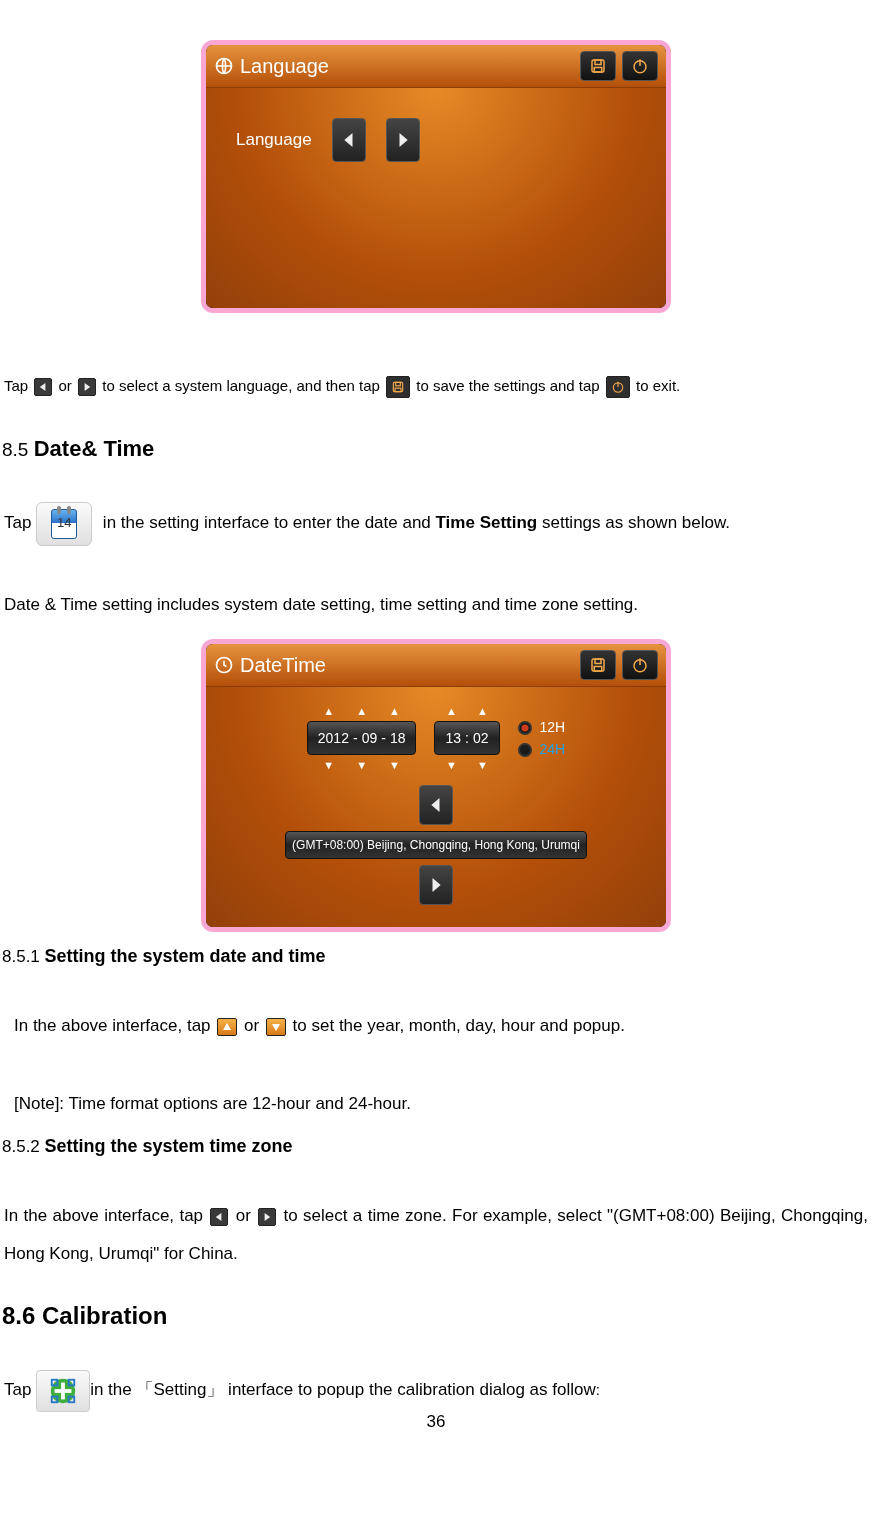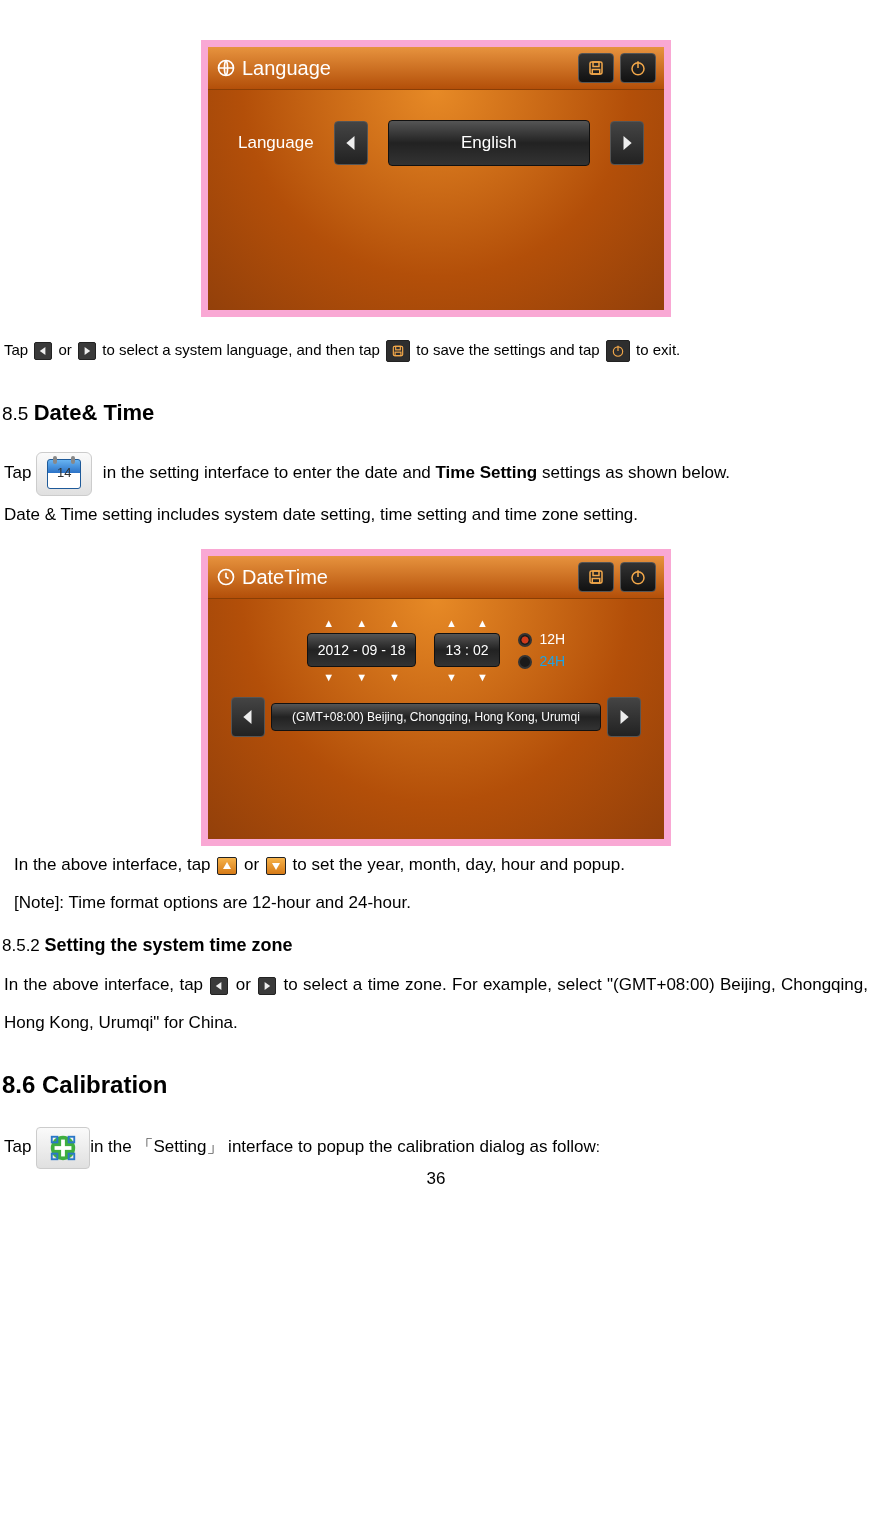--- a/index.html
+++ b/index.html
@@ -9,22 +9,22 @@
     font-family: Arial, Helvetica, sans-serif;
     color: #000;
     padding: 40px 0 20px 0;
   }
   .page { width: 100%; padding: 0 2px; }
   .center-wrap { display: flex; justify-content: center; }
 
   .device-panel {
     width: 470px;
     background: #000000;
-    border: 7px solid #f9a8d4;
-    border-radius: 0;
+    border: 5px solid #f9a8d4;
+    border-radius: 12px;
     position: relative;
     overflow: hidden;
   }
   .titlebar {
     display:flex; align-items:center; justify-content:space-between;
     padding: 6px 8px;
     color:#fff;
     font-size: 20px;
     background: linear-gradient(180deg,#e7933e,#b34f09);
     border-bottom:1px solid #8a3e05;
@@ -81,31 +81,31 @@
   .hmode {
     display:flex; flex-direction:column; gap:6px;
     font-size:14px;
     color:#fff;
   }
   .hmode .row{display:flex; align-items:flex-end; gap:8px;}
   .radio{width:14px;height:14px;border-radius:50%;border:2px solid #333;background:#1a1a1a;display:inline-block;}
   .radio.on{background:radial-gradient(circle,#cf3a1a 0 45%, #1a1a1a 55%);}
   .h24{color:#1ea3e4;}
 
-  .tz-row{ position:relative; display:flex; align-items:center; gap:6px; width:100%; justify-content:center;}
+  .tz-row{ position:relative; display:flex; align-items:center; gap:6px; width:100%; justify-content:center;flex-direction:column;}
   .tz-box{
     flex:1; max-width:330px;
     background:linear-gradient(180deg,#555,#222 50%,#333);
     border:1px solid #111; border-radius:4px;
     color:#fff; font-size:12px; text-align:center;
     padding:6px 6px;
   }
 
   
-  .para { font-size: 17px; line-height: 2.2; padding: 0 2px; }
+  .para { font-size: 17px; line-height: 2.2; padding: 0 2px; margin-top: 40px; }
   .para.small { font-size: 15px; }
   .para b { font-weight:700; }
   .hdr85 { font-size:19px; margin-top:34px; margin-bottom:26px; }
   .hdr85 .big { font-size:22px; font-weight:700; }
   .sub-hdr { font-size:17px; margin-top:14px; margin-bottom:10px;}
   .sub-hdr .big{font-size:18px; font-weight:700;}
   .hdr86 { font-size:24px; font-weight:700; margin-top:30px; margin-bottom:28px;}
   .indent { padding-left: 12px; }
   .inline-icon {
     display:inline-flex; vertical-align:middle; width:18px; height:18px;
@@ -124,21 +124,21 @@
   .inline-icon.down svg{width:10px;height:10px;}
   .inline-icon.left2,.inline-icon.right2{width:18px;height:18px;background:#3a3a3a;}
   .big-cal-icon{
     display:inline-flex; vertical-align:middle;
     width:56px;height:44px; border-radius:6px;
     background:linear-gradient(180deg,#fafafa,#e0e0e0);
     border:1px solid #ccc; margin-right:6px;
     align-items:center; justify-content:center; position:relative;
   }
   .big-cal-icon .cal-inner{
-    width:34px;height:30px;border-radius:3px;
+    width:26px;height:30px;border-radius:3px;
     background:linear-gradient(180deg,#68b4f2,#2d74c8 45%,#fff 45%, #fff);
     border:1px solid #1e5a99; position:relative;
     font-size:13px; color:#333; display:flex; align-items:flex-end; justify-content:center;
   }
   .big-cal-icon .cal-inner::before{
     content:""; position:absolute; top:-4px; left:5px; width:4px; height:8px; background:#888; border-radius:2px;
   }
   .big-cal-icon .cal-inner::after{
     content:""; position:absolute; top:-4px; right:5px; width:4px; height:8px; background:#888; border-radius:2px;
   }
@@ -185,21 +185,20 @@
         </div>
       </div>
       <div class="lang-body">
         <div class="lang-row">
           <span class="lang-label">Language</span>
           <div class="arrow-btn">
             <svg viewBox="0 0 10 12">
                 <polygon points="8,0 8,12 1,6" fill="currentColor"></polygon>
               </svg>
           </div>
-          <div class="value-box">English</div>
           <div class="arrow-btn">
             <svg viewBox="0 0 10 12">
                 <polygon points="2,0 2,12 9,6" fill="currentColor"></polygon>
               </svg>
           </div>
         </div>
       </div>
     </div>
   </div>
 
@@ -325,20 +324,23 @@
           <div class="arrow-btn" style="height:40px;">
             <svg viewBox="0 0 10 12">
                 <polygon points="2,0 2,12 9,6" fill="currentColor"></polygon>
               </svg>
           </div>
         </div>
       </div>
     </div>
   </div>
 
+  <div class="sub-hdr">
+    <span>8.5.1 </span><span class="big">Setting the system date and time</span>
+  </div>
 
   <p class="para indent">
     <span>In the above interface, tap </span><span class="inline-icon up">
         <svg viewBox="0 0 10 10">
           <polygon points="5,1 9,8 1,8" fill="#fff"></polygon>
         </svg>
       </span><span> or </span><span class="inline-icon down">
         <svg viewBox="0 0 10 10">
           <polygon points="1,2 9,2 5,9" fill="#fff"></polygon>
         </svg>

